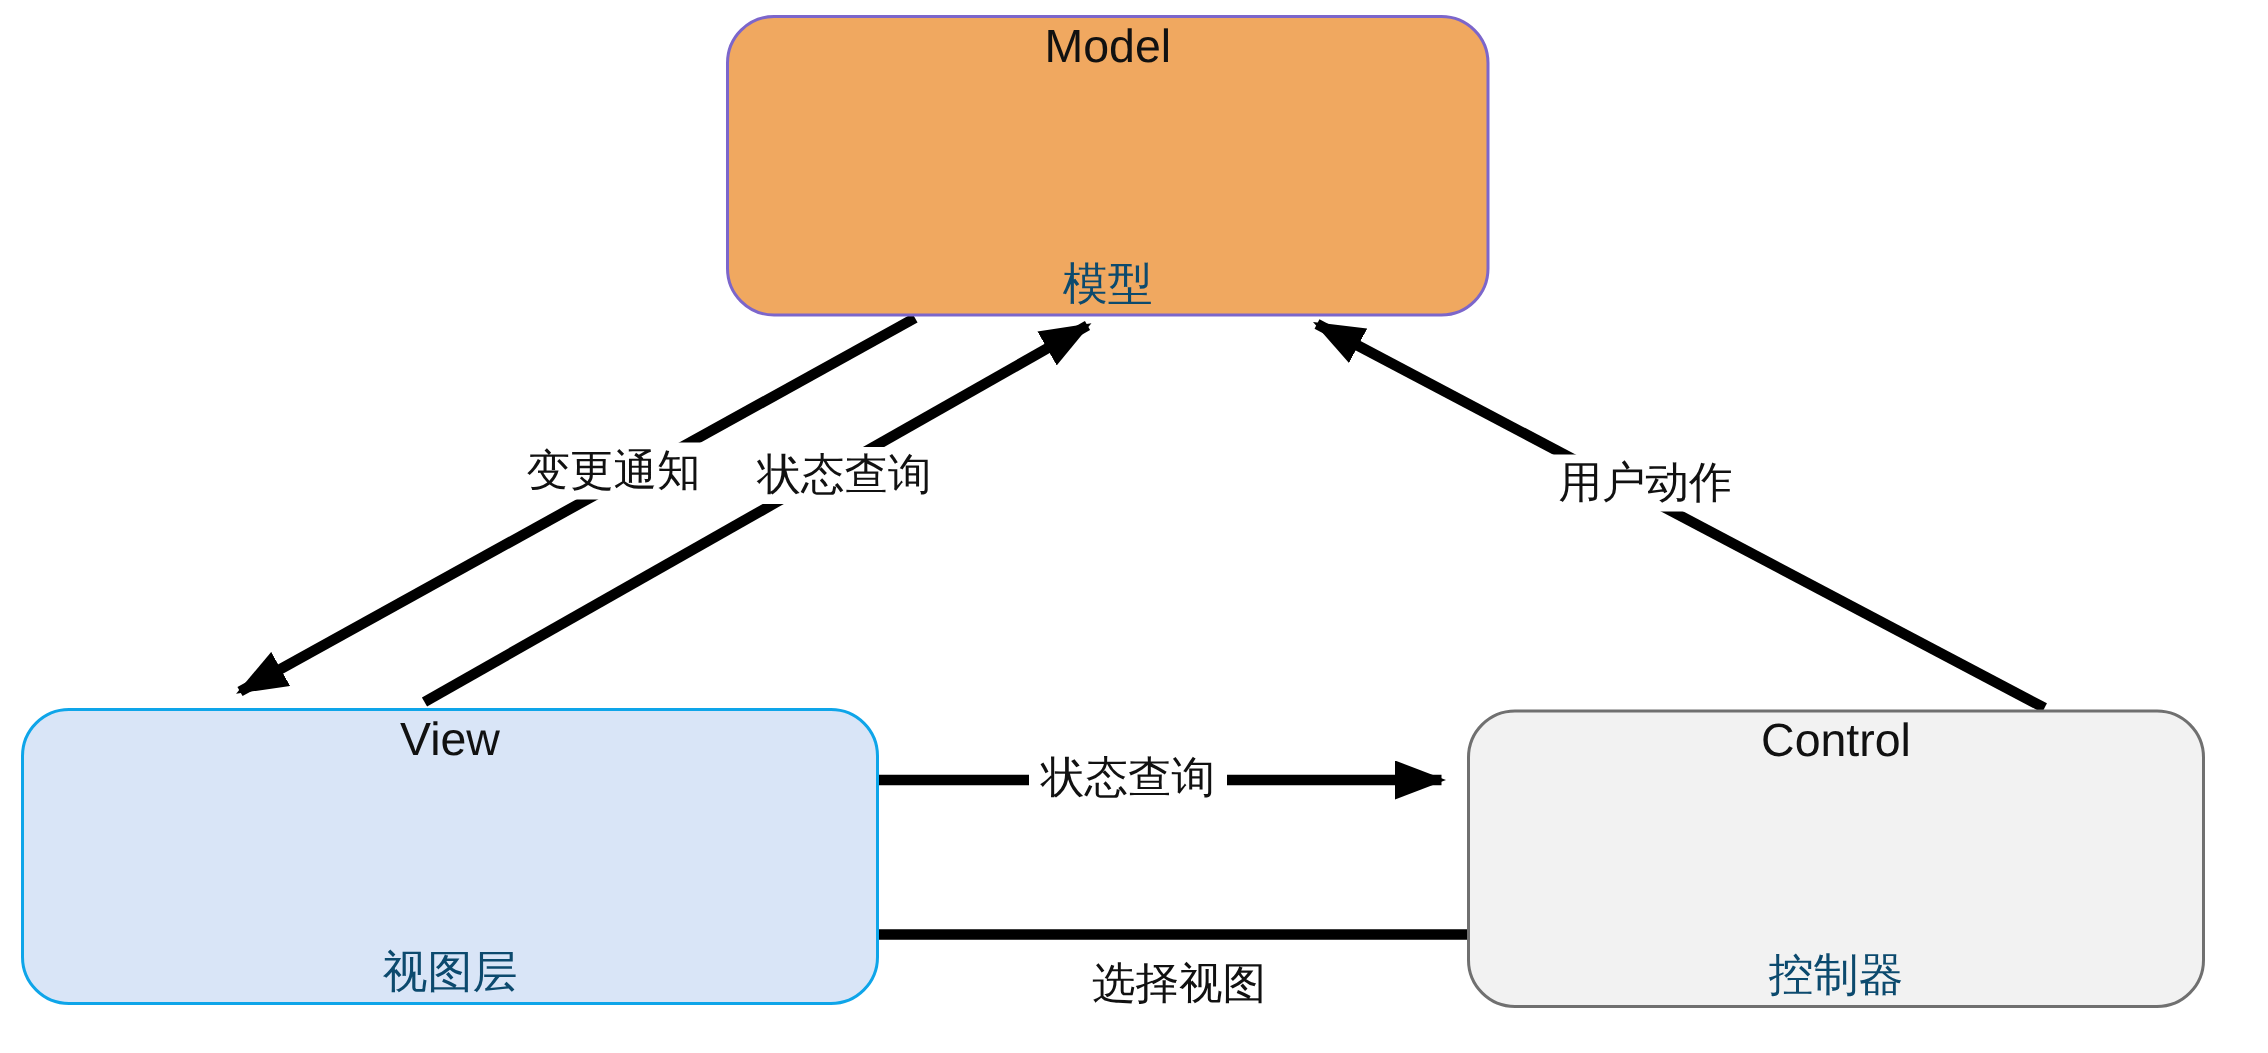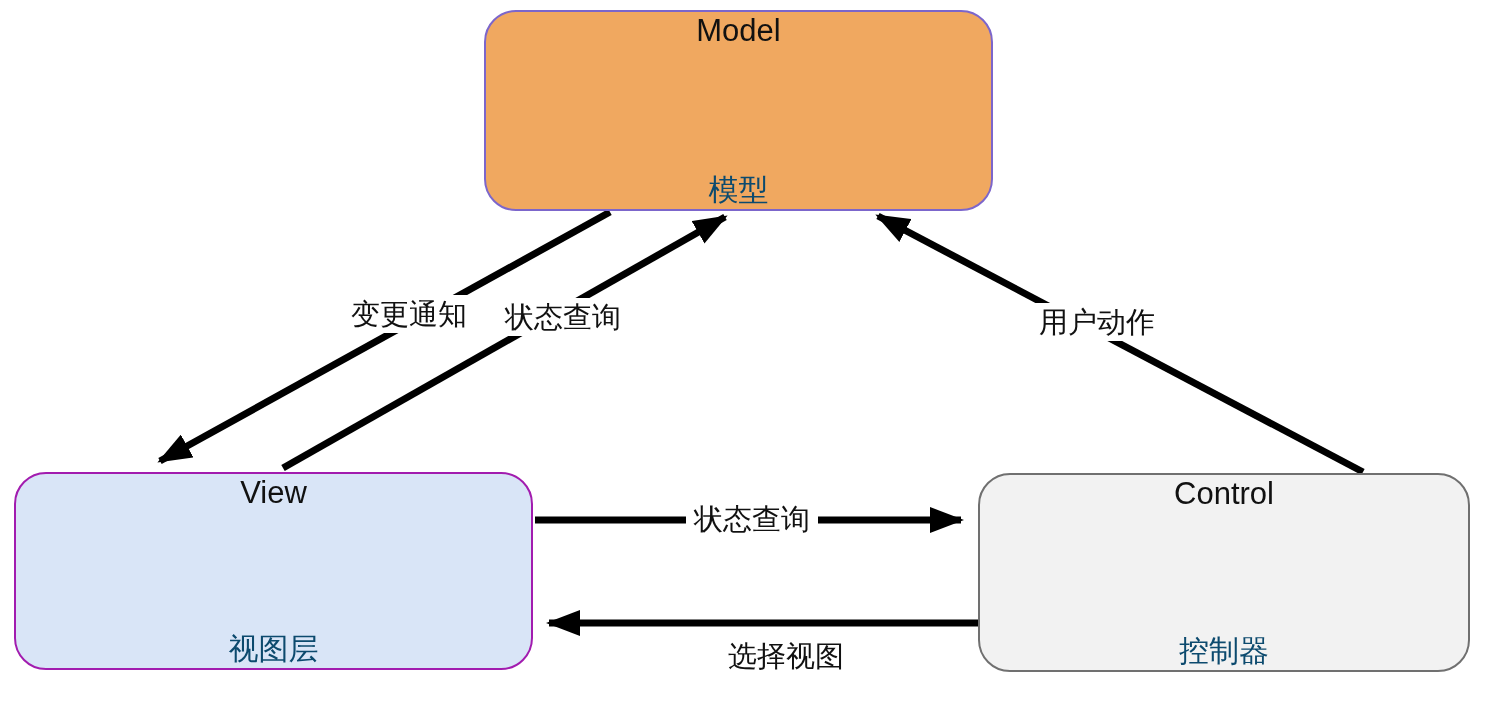--- a/index.html
+++ b/index.html
@@ -52,24 +52,24 @@
     left: 484px;
     top: 10px;
     width: 509px;
     height: 201px;
     background: #F0A860;
     border: 2px solid #7C66CB;
   }
   .node-view {
     left: 14px;
     top: 472px;
-    width: 519px;
+    width: 572px;
     height: 198px;
     background: #D9E5F7;
-    border: 2px solid #a21caf;
+    border: 2px solid #0ea5e9;
   }
   .node-control {
     left: 978px;
     top: 473px;
     width: 492px;
     height: 199px;
     background: #F2F2F2;
     border: 2px solid #707070;
   }
   .edge-label {

